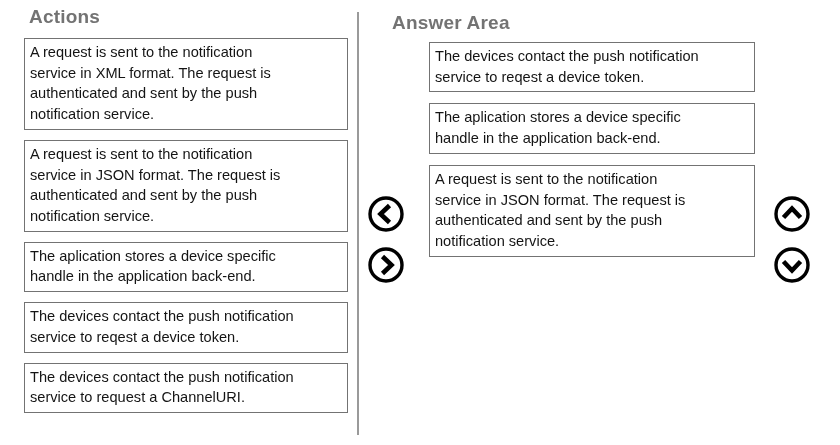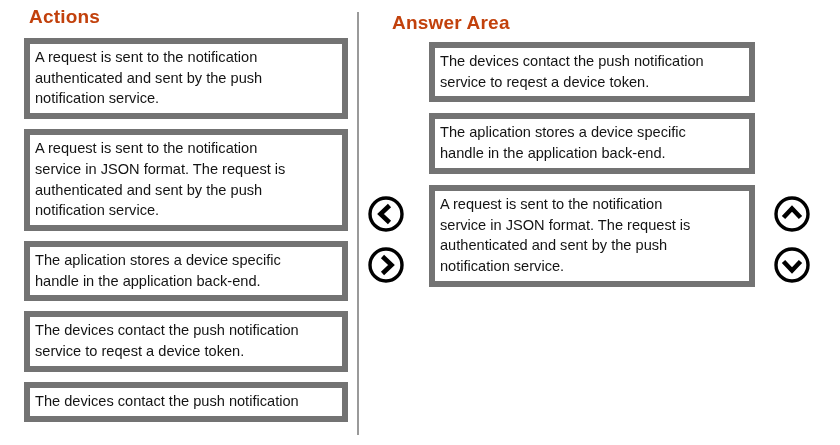--- a/index.html
+++ b/index.html
@@ -15,21 +15,21 @@
     color: #111111;
     overflow: hidden;
   }
 
   
   .col-title {
     position: absolute;
     font-size: 19px;
     font-weight: bold;
     letter-spacing: 0.2px;
-    color: #c2410c;
+    color: #737373;
     white-space: nowrap;
   }
   #actions-title { left: 29px; top: 6px; }
   #answer-title  { left: 392px; top: 12px; }
 
   
   #column-divider {
     position: absolute;
     left: 357px;
     top: 12px;
@@ -48,21 +48,21 @@
   #answer-pane {
     position: absolute;
     left: 429px;
     top: 42px;
     width: 326px;
   }
 
   
   .item-box {
     box-sizing: border-box;
-    border: 6px solid #737373;
+    border: 1px solid #737373;
     background: #ffffff;
     padding: 3px 5px 4px 5px;
     font-size: 14.6px;
     line-height: 1.42;
     color: #141414;
     margin-bottom: 10px;
     cursor: move;
   }
   .item-box:last-child { margin-bottom: 0; }
 
@@ -91,20 +91,21 @@
 <div id="actions-title" class="col-title">Actions</div>
 
 <div id="answer-title" class="col-title">Answer Area</div>
 
 <div id="column-divider"></div>
 
 <div id="actions-pane">
 
   <div class="item-box">
     <span class="line">A request is sent to the notification</span>
+    <span class="line">service in XML format. The request is</span>
     <span class="line">authenticated and sent by the push</span>
     <span class="line">notification service.</span>
   </div>
 
   <div class="item-box">
     <span class="line">A request is sent to the notification</span>
     <span class="line">service in JSON format. The request is</span>
     <span class="line">authenticated and sent by the push</span>
     <span class="line">notification service.</span>
   </div>
@@ -114,20 +115,21 @@
     <span class="line">handle in the application back-end.</span>
   </div>
 
   <div class="item-box">
     <span class="line">The devices contact the push notification</span>
     <span class="line">service to reqest a device token.</span>
   </div>
 
   <div class="item-box">
     <span class="line">The devices contact the push notification</span>
+    <span class="line">service to request a ChannelURI.</span>
   </div>
 
 </div>
 
 <div id="answer-pane">
 
   <div class="item-box">
     <span class="line">The devices contact the push notification</span>
     <span class="line">service to reqest a device token.</span>
   </div>

